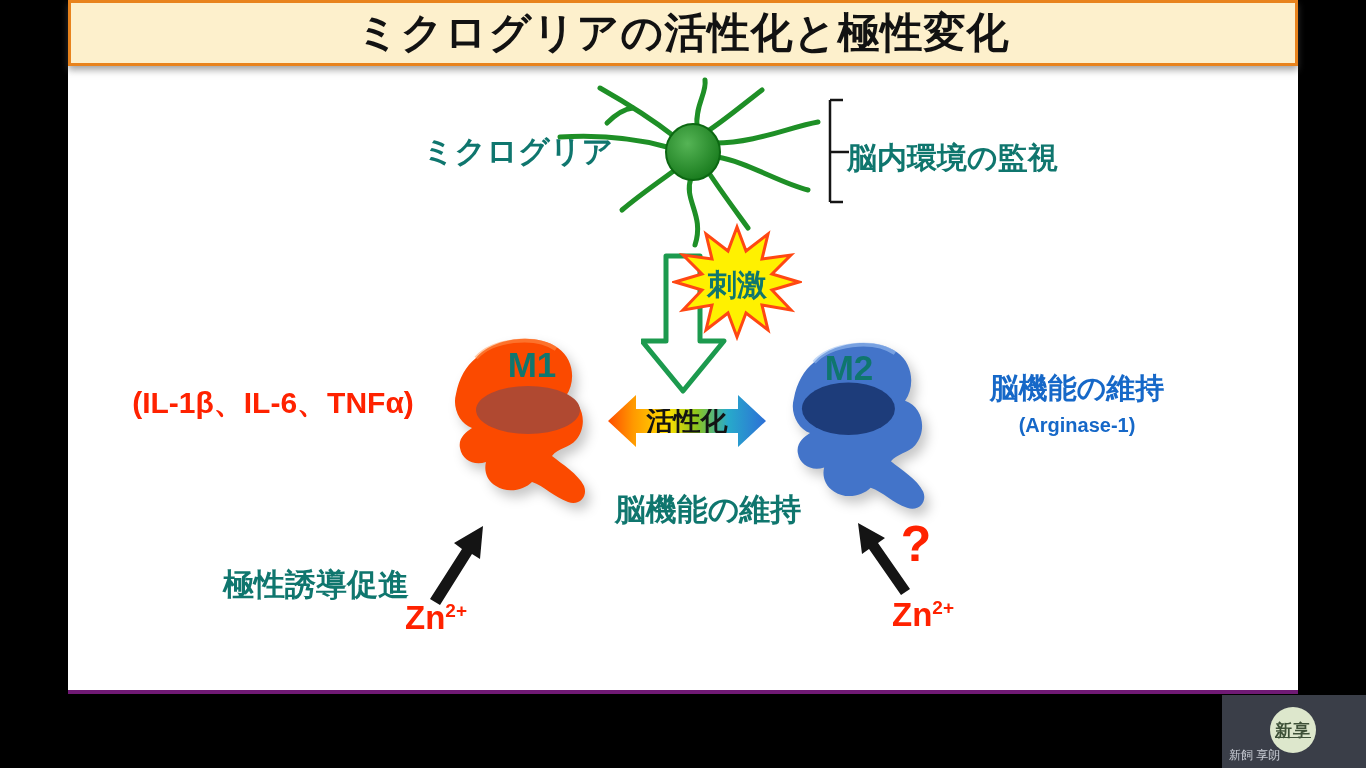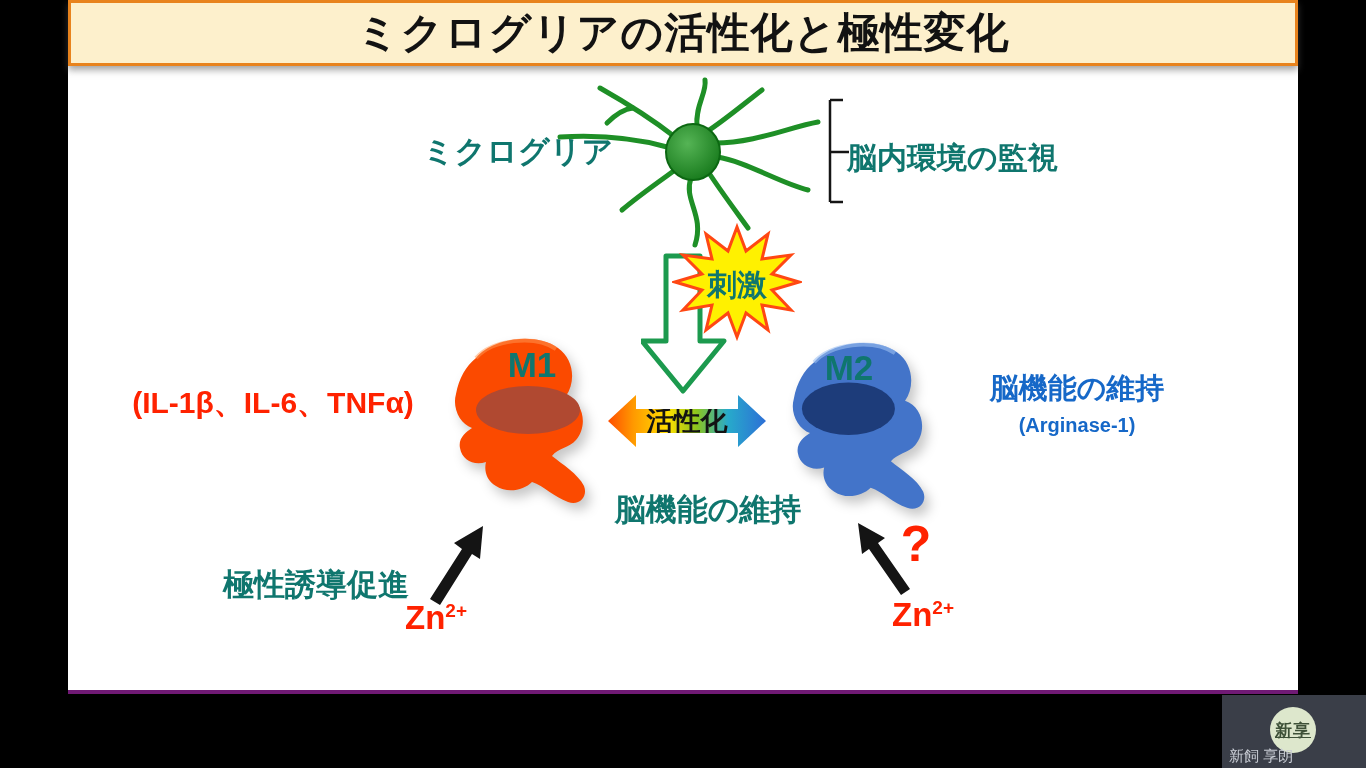--- a/index.html
+++ b/index.html
@@ -21,21 +21,21 @@
   .grad-arrow{width:158px;height:52px;
     clip-path:polygon(0px 26px,28px 0px,28px 14px,130px 14px,130px 0px,158px 26px,130px 52px,130px 38px,28px 38px,28px 52px);
     background:linear-gradient(90deg,#FF4E00 0%,#FF9900 16%,#FFE000 38%,#8CC41E 56%,#27AACB 76%,#2D6FD6 100%);
     display:flex;align-items:center;justify-content:center;}
   .grad-arrow .t{font-size:27px;font-weight:bold;color:#131313;}
   #speaker-box{position:absolute;left:1222px;top:695px;width:144px;height:73px;
     background:var(--overlay_bg);}
   #speaker-avatar{position:absolute;left:48px;top:12px;width:46px;height:46px;border-radius:50%;
     background:var(--avatar_bg);display:flex;align-items:center;justify-content:center;
     font-size:17px;color:#3E5138;font-weight:bold;letter-spacing:1px;text-decoration:underline;}
-  #speaker-name{position:absolute;left:7px;top:52px;font-size:15px;color:#C9CDD5;}
+  #speaker-name{position:absolute;left:7px;top:52px;font-size:12px;color:#C9CDD5;}
   sup.zs{font-size:19px;vertical-align:super;}
 </style>
 </head>
 <body>
 
 <div id="stage">
   <div id="slide">
 
     <div id="title-banner">
       <div class="t">ミクログリアの活性化と極性変化</div>

